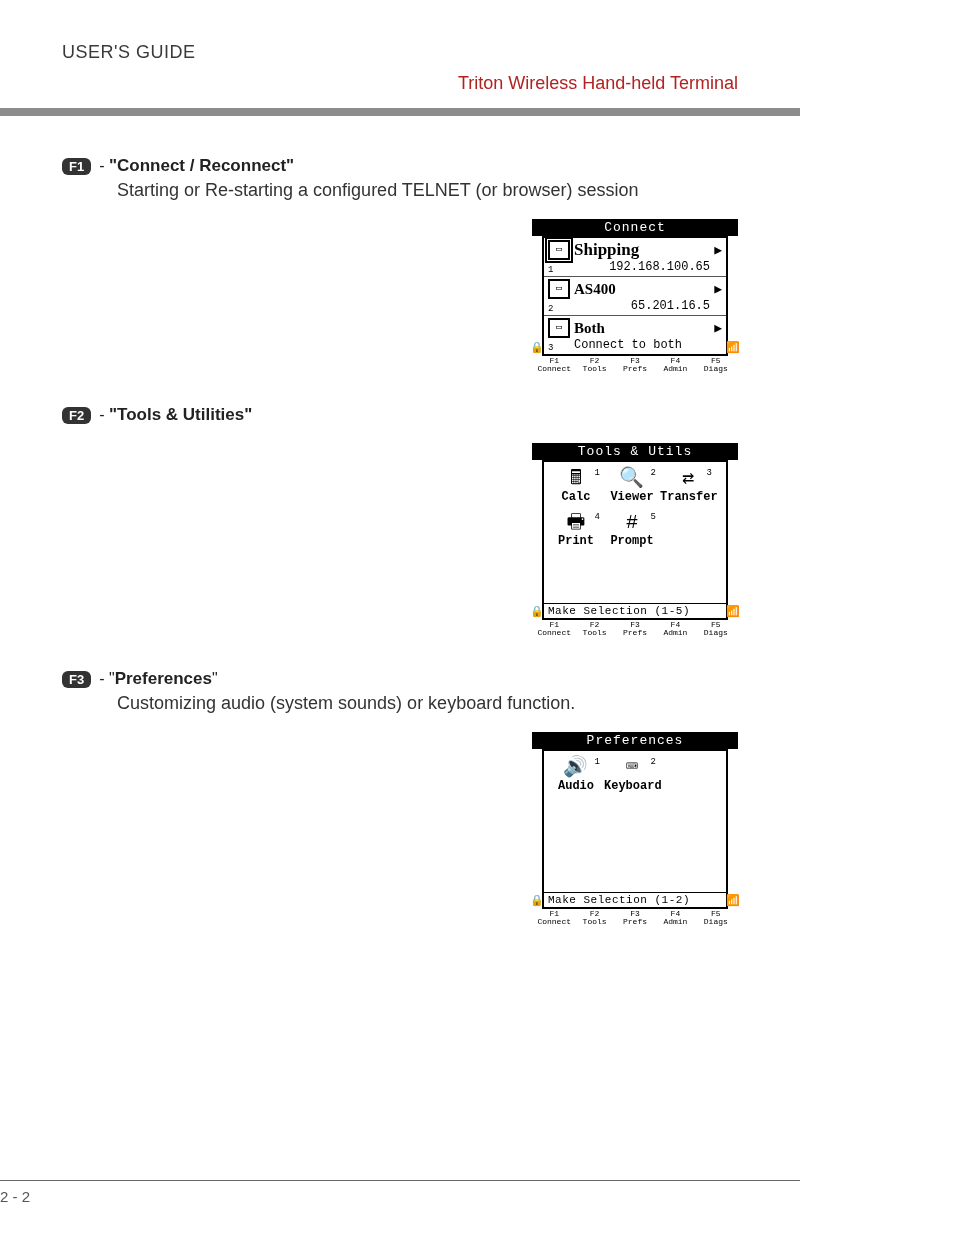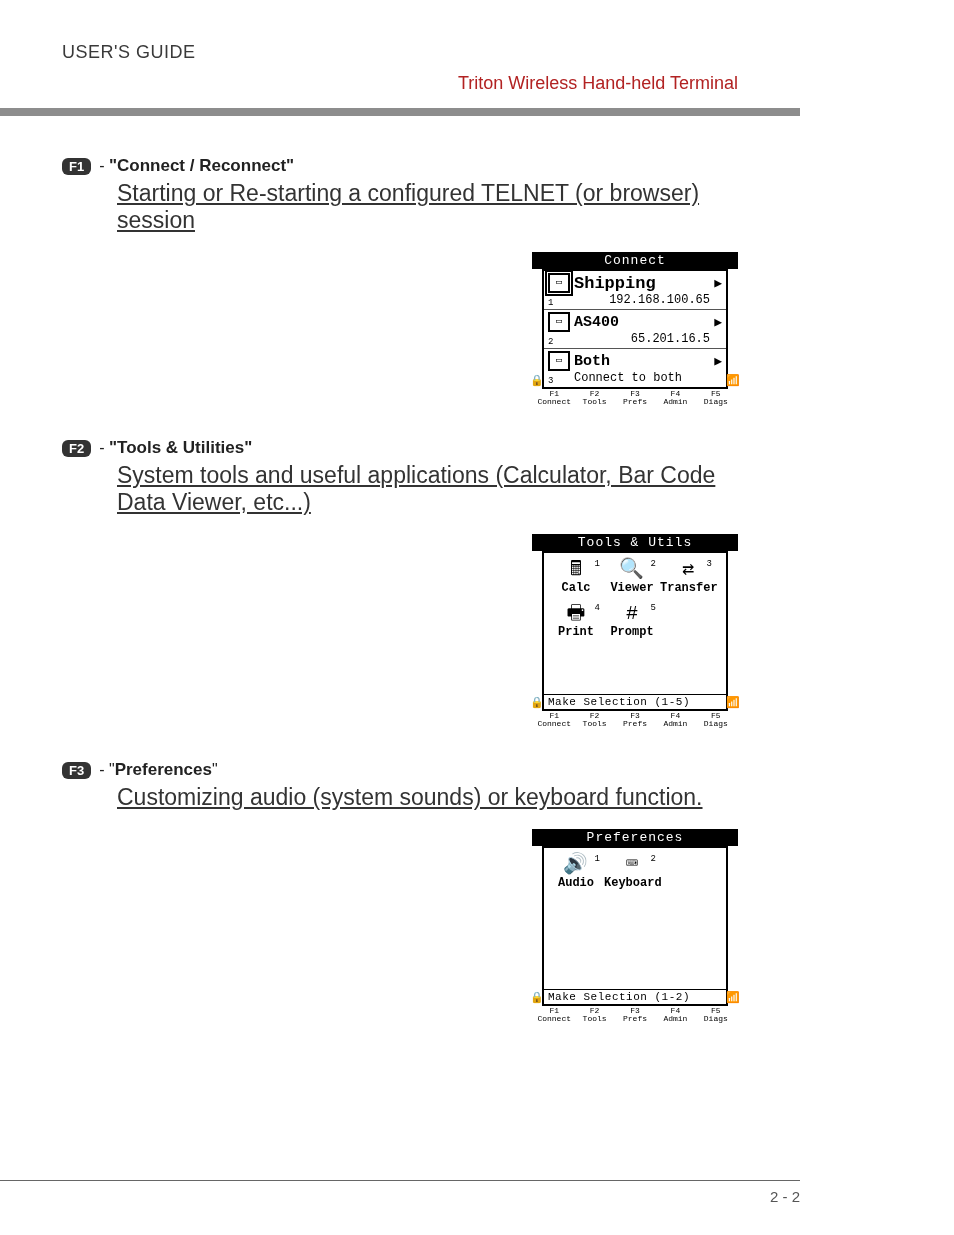--- a/index.html
+++ b/index.html
@@ -50,23 +50,22 @@
     font-weight: bold;
     font-family: Verdana, sans-serif;
   }
   .sec-title {
     font-size: 17px;
     font-weight: bold;
     color: #222;
   }
   .sec-desc {
     margin: 4px 0 0 55px;
-    font-size: 23px;
+    font-size: 18px;
     color: #333;
-    text-decoration: underline;
   }
   .screen-wrap {
     display: flex;
     justify-content: flex-end;
     margin: 18px 0 32px 0;
   }
 
   
   .device {
     width: 206px;
@@ -122,21 +121,21 @@
   .conn-icon {
     width: 18px; height: 16px;
     border: 2px solid #000;
     display: inline-flex;
     align-items: center; justify-content: center;
     font-size: 10px;
     line-height: 1;
   }
   .conn-name {
     font-size: 15px;
-    font-family: Liberation Mono, monospace;
+    font-family: Liberation Serif, serif;
     font-weight: bold;
   }
   .conn-sub {
     text-align: right;
     font-size: 12px;
     font-family: "Courier New", monospace;
     padding-right: 12px;
   }
   .conn-num {
     position: absolute;
@@ -191,21 +190,21 @@
   .footer-rule {
     position: absolute;
     left: 0; right: 0;
     bottom: 54px;
     border-top: 1px solid #666;
   }
   .page-num {
     position: absolute;
     left: 0; right: 0;
     bottom: 30px;
-    text-align: right;
+    text-align: left;
     font-size: 15px;
     color: #555;
   }
 </style>
 </head>
 <body>
 
 <div class="page">
 
   <div class="header-row">
@@ -272,21 +271,20 @@
       </div>
     </div>
 
     <div class="section">
       <div class="sec-head">
         <span class="fkey">F2</span>
         <span>
           <span> - </span><span class="sec-title"><span>"</span><span>Tools &amp; Utilities</span><span>"</span></span>
         </span>
       </div>
-      <div class="sec-desc">System tools and useful applications (Calculator, Bar Code Data Viewer, etc...)</div>
 
       <div class="screen-wrap">
         <div class="device">
           <div class="titlebar">Tools &amp; Utils</div>
           <div class="screen-body">
             <div class="side-icon">🔒</div>
             <div class="panel">
               <div class="grid">
                 <div class="cell">
                     <span class="num">1</span>

